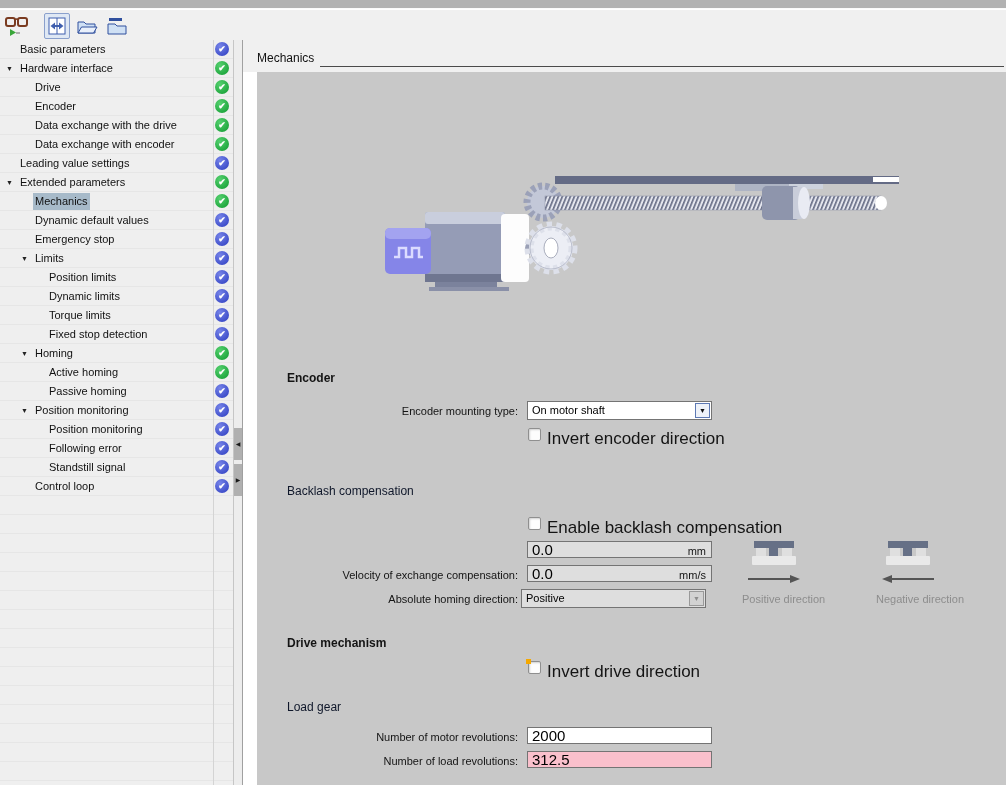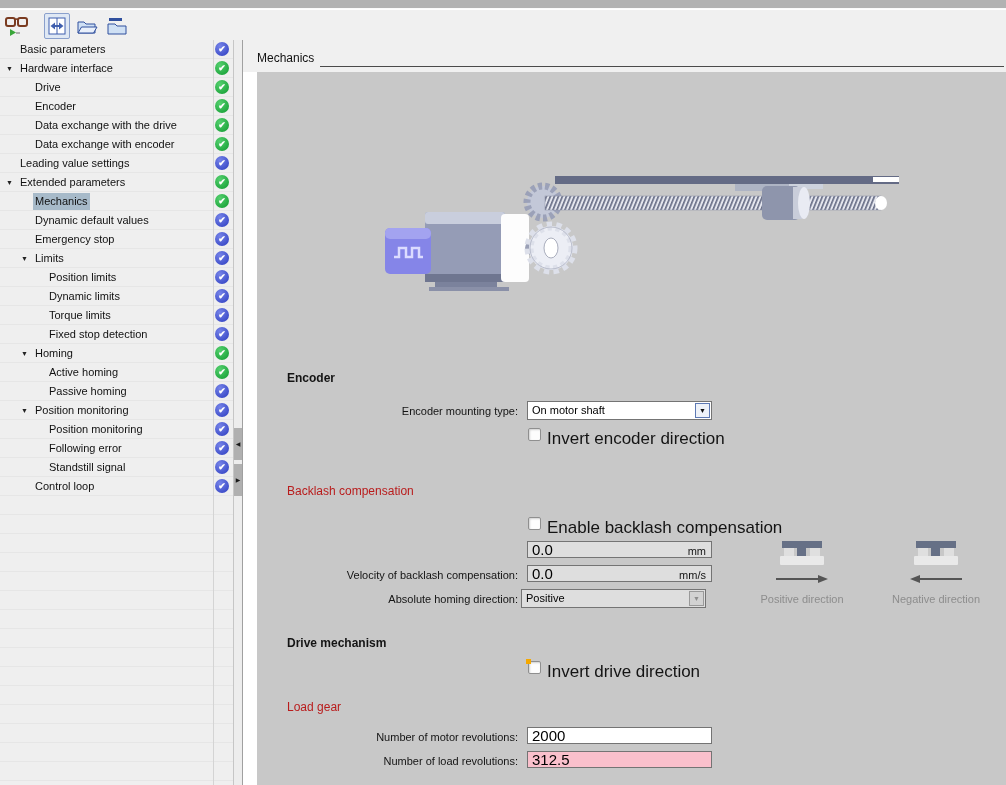--- a/index.html
+++ b/index.html
@@ -30,36 +30,36 @@
   
   .splitter { position:absolute; left:233px; top:40px; bottom:0; width:10px; background:#ededed; border-left:1px solid #c6c6c6; border-right:1px solid #a0a0a0; }
   .sphandle { position:absolute; left:0; width:8px; height:32px; background:#b0b0b0; color:#1a1a1a; font-size:6px; text-align:center; line-height:32px; }
 
   
   .mechtitle { position:absolute; left:257px; top:51px; font-size:12px; color:#111; }
   .mechline  { position:absolute; left:320px; top:66px; right:2px; height:1px; background:#4a4a4a; }
   .panel { position:absolute; left:257px; top:72px; width:749px; bottom:0; background:#c8c8c8; }
 
   .h1 { position:absolute; font-size:12px; font-weight:bold; color:#141414; }
-  .h2 { position:absolute; font-size:12px; color:#b91c1c; }
+  .h2 { position:absolute; font-size:12px; color:#0f172a; }
   .flabel { position:absolute; left:8px; width:253px; text-align:right; font-size:11px; color:#141414; line-height:13px; }
   .tinput { position:absolute; width:185px; height:17px; border:1px solid #747474; background:#fff; color:#000; font-size:15px; font-family:inherit; padding:0 4px; }
   .tinput.dis { background:#dedede; }
   .tinput.err { background:#fac0cc; }
   .unit { position:absolute; width:177px; text-align:right; font-size:11px; color:#141414; pointer-events:none; }
   .dropdown { position:absolute; width:185px; height:19px; background:#fff; border:1px solid #747474; font-size:11px; }
   .dd-text { position:absolute; left:4px; top:2px; color:#000; }
   .dd-btn { position:absolute; right:1px; top:1px; width:15px; height:15px; background:#eef2f9; border:1px solid #5d79b4; text-align:center; font-size:7px; line-height:13px; color:#111; }
   .dropdown.dis { background:#dedede; }
   .dropdown.dis .dd-btn { background:#d2d2d2; border-color:#999; color:#8d8d8d; }
   .cb { position:absolute; width:13px; height:13px; background:#fdfdfd; border:1px solid #8f8f8f; border-radius:2px; box-shadow:inset 1px 1px 2px rgba(0,0,0,0.18); }
   .cbdot { position:absolute; top:-3px; left:-3px; width:5px; height:5px; background:#f5a800; }
   .cblabel { position:absolute; font-size:17px; color:#141414; }
 
-  .dirblock { position:absolute; width:120px; text-align:center; }
+  .dirblock { position:absolute; width:120px; }
   .capt { font-size:11px; color:#8d8d8d; margin-top:5px; }
   .diagram { position:absolute; left:120px; top:86px; }
 </style>
 </head>
 <body>
 
 <div class="topstrip"></div>
 <div class="upperbg"></div>
 
 <div class="toolbar">
@@ -268,21 +268,21 @@
   <div class="cb" style="left:271px; top:356px;"></div>
   <div class="cblabel" style="left:290px; top:357px;">Invert encoder direction</div>
 
   <div class="h2" style="left:30px; top:412px;">Backlash compensation</div>
   <div class="cb" style="left:271px; top:445px;"></div>
   <div class="cblabel" style="left:290px; top:446px;">Enable backlash compensation</div>
 
   <input class="tinput dis" style="left: 270px; top: 469px;" value="0.0">
   <div class="unit" style="left:272px; top:473px;">mm</div>
 
-  <div class="flabel" style="top:497px;">Velocity of backlash compensation:</div>
+  <div class="flabel" style="top:497px;">Velocity of exchange compensation:</div>
   <input class="tinput dis" style="left: 270px; top: 493px;" value="0.0">
   <div class="unit" style="left:272px; top:497px;">mm/s</div>
 
   <div class="flabel" style="top:521px;">Absolute homing direction:</div>
   <div class="dropdown dis" style="left:264px; top:517px;">
     <span class="dd-text">Positive</span>
     <span class="dd-btn">▼</span>
   </div>
 
   <div class="dirblock" style="left:485px; top:460px;">

